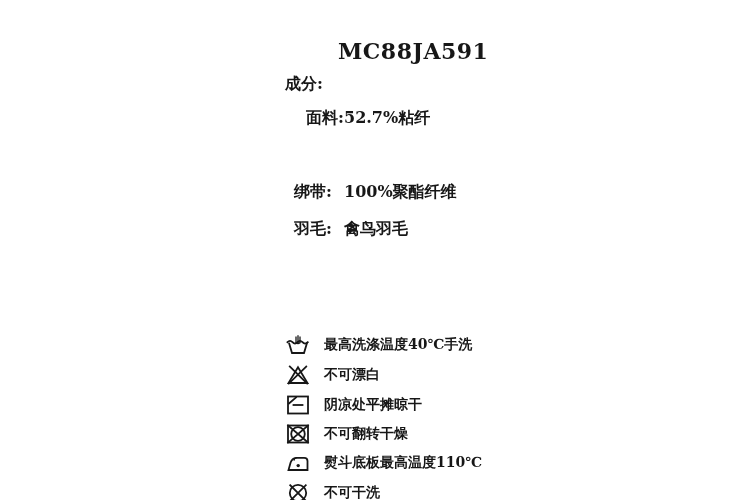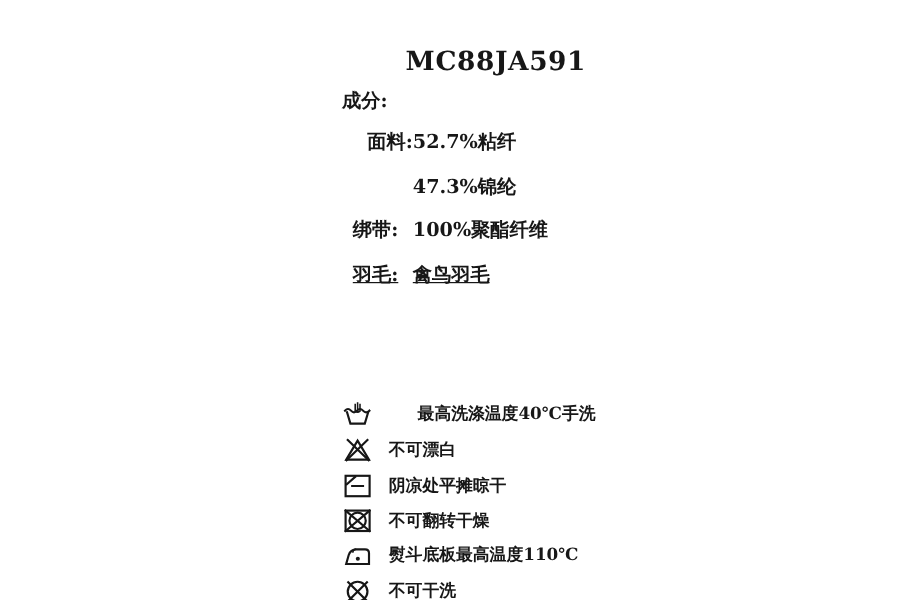--- a/index.html
+++ b/index.html
@@ -37,30 +37,30 @@
     position: absolute;
     left: 294px;
     display: flex;
     font-size: 16px;
     white-space: nowrap;
   }
   .comp-row .comp-label { width: 50px; flex: 0 0 50px; }
   .comp-row-0 { top: 108px; text-align: right; }
   .comp-row-1 { top: 146px; }
   .comp-row-2 { top: 182px; justify-content: center; }
-  .comp-row-3 { top: 219px; text-decoration: underline; }
+  .comp-row-3 { top: 219px; }
 
   .care-row {
     position: absolute;
     left: 286px;
     display: flex;
     align-items: center;
     white-space: nowrap;
   }
-  .care-row-0 { top: 334px; gap: 24px; }
+  .care-row-0 { top: 334px; }
   .care-row-1 { top: 364px; }
   .care-row-2 { top: 394px; }
   .care-row-3 { top: 423px; }
   .care-row-4 { top: 452px; }
   .care-row-5 { top: 482px; }
 
   .care-icon {
     width: 24px;
     height: 22px;
     flex: 0 0 24px;
@@ -86,21 +86,20 @@
   <div class="product-code">MC88JA591</div>
 
   <div class="section-label">成分:</div>
 
   <div class="comp-row comp-row-0">
     <span class="comp-label">面料:</span>
     <span class="comp-value">52.7%粘纤</span>
   </div>
   <div class="comp-row comp-row-1">
     <span class="comp-label"></span>
-    <span class="comp-value">47.3%锦纶</span>
   </div>
   <div class="comp-row comp-row-2">
     <span class="comp-label">绑带:</span>
     <span class="comp-value">100%聚酯纤维</span>
   </div>
   <div class="comp-row comp-row-3">
     <span class="comp-label">羽毛:</span>
     <span class="comp-value">禽鸟羽毛</span>
   </div>
 

